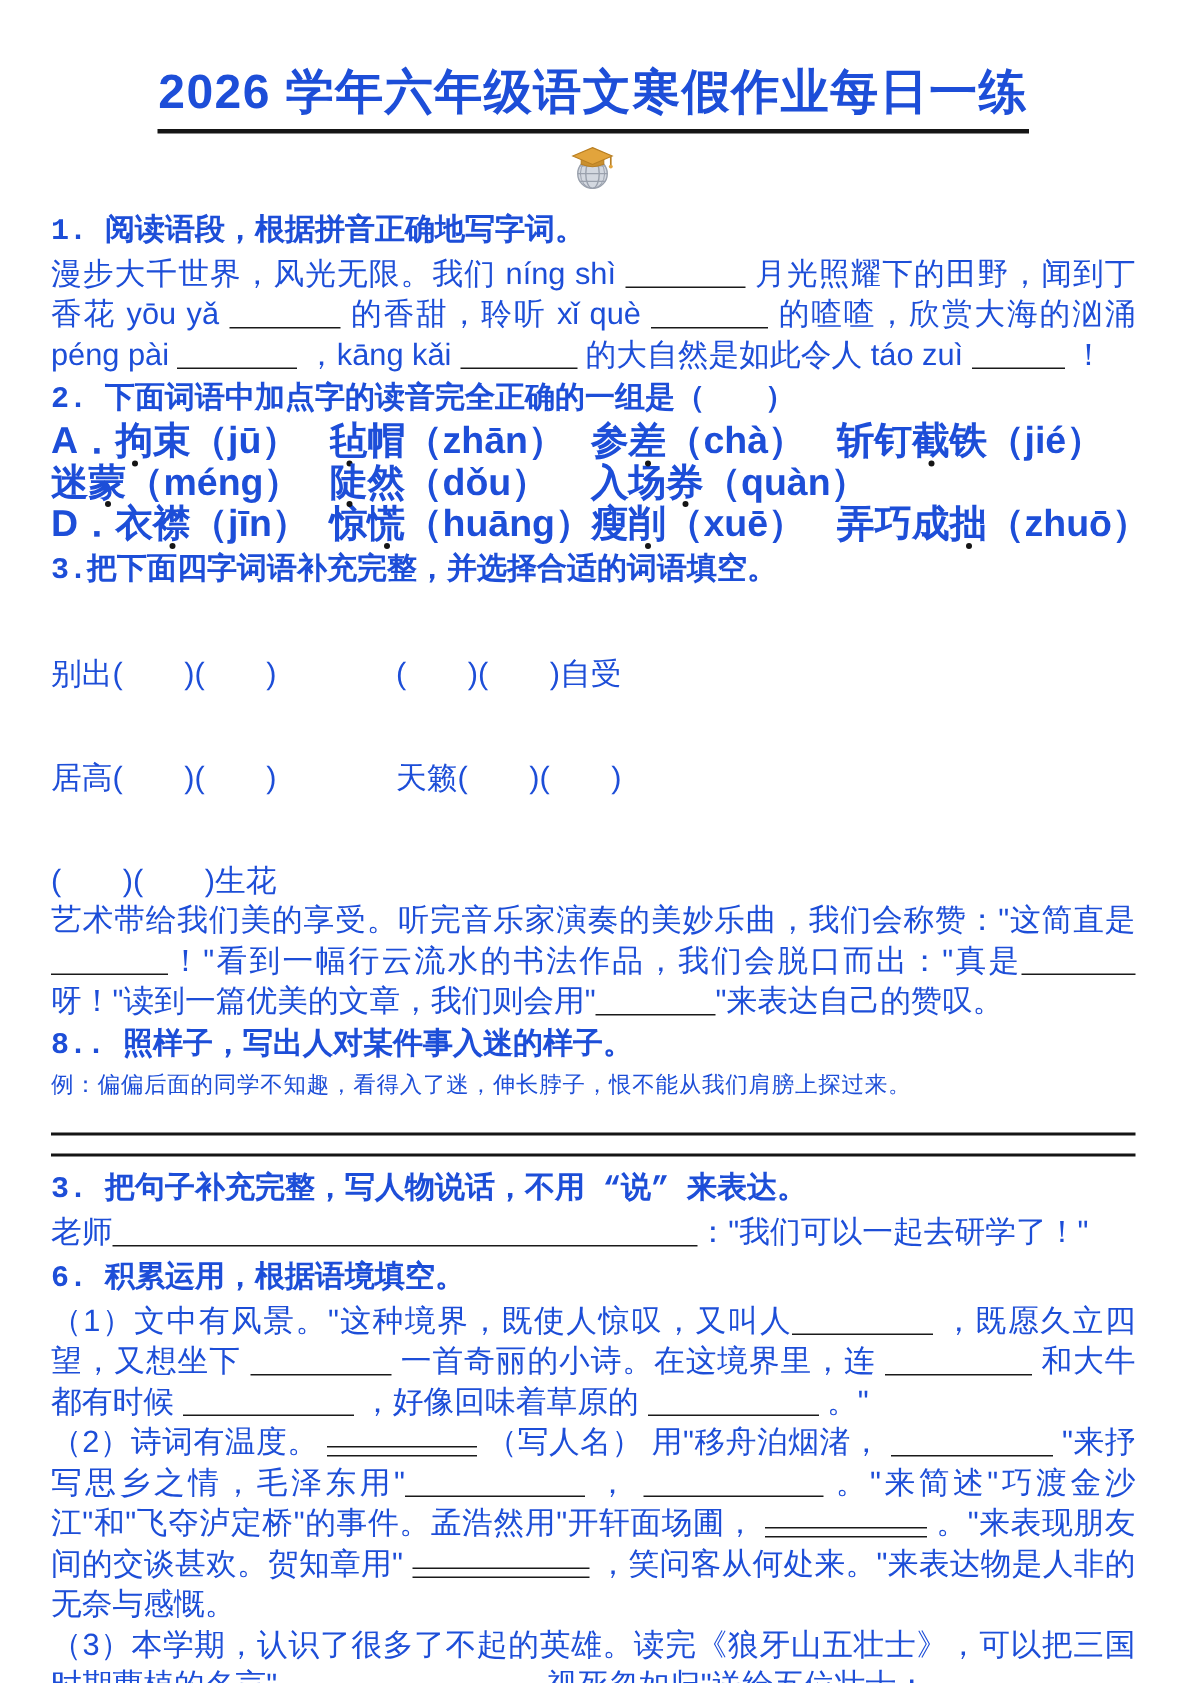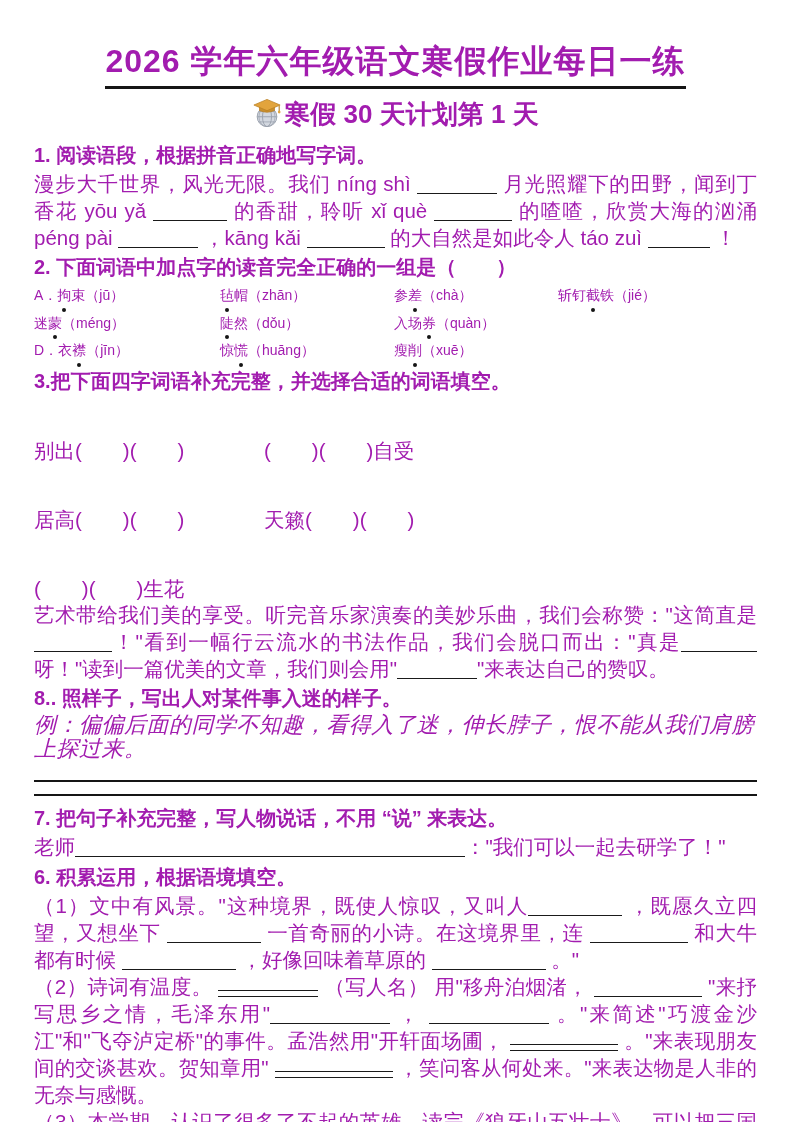--- a/index.html
+++ b/index.html
@@ -2,52 +2,52 @@
 <html lang="zh"><head>
 <meta charset="utf-8">
 <style>
   html,body{margin:0;padding:0;background:#ffffff;}
   .page{
     position:relative;
     width:793px;height:1122px;
     box-sizing:border-box;
     padding:40px 36px 0 34px;
     background:#ffffff;
-    color:#a21caf;
+    color:#1d4ed8;
     font-family:"Liberation Sans","DejaVu Sans",sans-serif;
     overflow:hidden;
   }
   .title-wrap{text-align:center;margin:0 0 8px;}
   .doc-title{
     display:inline-block;
     font-size:32px;font-weight:bold;letter-spacing:1px;
     border-bottom:3px solid #151515;padding-bottom:2px;
   }
   .subtitle-wrap{text-align:center;margin:0 0 8px;font-size:26px;font-weight:bold;}
   .cap-icon{display:inline-block;vertical-align:-5px;margin-right:2px;}
   .qh{
-    font-family:Liberation Sans, sans-serif;
+    font-family:Liberation Mono, monospace;
     font-weight:bold;font-size:20px;line-height:25px;margin:4px 0 2px;
   }
   .body-par{
     font-size:20.5px;line-height:27px;margin:0;
     text-align:justify;
   }
   .opt-row{
     display:grid;grid-template-columns:186px 174px 164px 1fr;
-    font-size:14px;line-height:27.5px;
+    font-size:25px;line-height:27.5px;font-weight:bold;
   }
   .opt-cell{white-space:nowrap;}
   .idiom-row{
     display:grid;grid-template-columns:230px 1fr;
     font-size:20.5px;line-height:25px;margin-top:44px;
   }
   .example{
     font-family:"Liberation Serif","DejaVu Serif",serif;
-    font-size:22px;line-height:24px;margin:2px 0 4px;letter-spacing:0.5px;font-style:italic;
+    font-size:15px;line-height:24px;margin:2px 0 4px;letter-spacing:0.5px;
   }
   .ans-line{height:13px;border-bottom:2px solid #151515;}
   .ans-line + .ans-line{height:12px;}
   .ans-block{margin:6px 0 10px;}
   .bl{
     display:inline-block;height:13px;
     border-bottom:1.5px solid #1a1a1a;vertical-align:-3px;
   }
   .bl.dbl{height:5px;border-top:1.5px solid #1a1a1a;vertical-align:-3px;}
   .dc{position:relative;display:inline-block;}
@@ -74,21 +74,21 @@
         <ellipse cx="16" cy="20" rx="4.8" ry="10.5" fill="none" stroke="#9aa1ad" stroke-width="1"></ellipse>
         <ellipse cx="16" cy="20" rx="8.6" ry="10.5" fill="none" stroke="#9aa1ad" stroke-width="0.7"></ellipse>
         <line x1="5.5" y1="20" x2="26.5" y2="20" stroke="#9aa1ad" stroke-width="1"></line>
         <line x1="7" y1="14.5" x2="25" y2="14.5" stroke="#9aa1ad" stroke-width="0.8"></line>
         <line x1="7" y1="25.5" x2="25" y2="25.5" stroke="#9aa1ad" stroke-width="0.8"></line>
         <path d="M8 8.8 v4.6 q8 3.4 16 0 v-4.6 z" fill="#c98f2e" stroke="#b97f22" stroke-width="0.8"></path>
         <polygon points="16,1.5 30,7.5 16,13.5 2,7.5" fill="#e2a43c" stroke="#b97f22" stroke-width="0.8"></polygon>
         <line x1="29" y1="8" x2="29" y2="14" stroke="#b97f22" stroke-width="1.2"></line>
         <circle cx="29" cy="15" r="1.4" fill="#e2a43c"></circle>
       </svg>
-    </span><span>寒假 30 天计划第 1 天</span>
+    </span>
   </div>
 
   <div class="sec">
     <div class="qh">1. 阅读语段，根据拼音正确地写字词。</div>
     <p class="body-par">漫步大千世界，风光无限。我们 níng shì <span class="bl" style="width: 80px;"></span> 月光照耀下的田野，闻到丁香花 yōu yǎ <span class="bl" style="width: 74px;"></span> 的香甜，聆听 xǐ què <span class="bl" style="width: 78px;"></span> 的喳喳，欣赏大海的汹涌 péng pài <span class="bl" style="width: 80px;"></span> ，kāng  kǎi <span class="bl" style="width: 78px;"></span> 的大自然是如此令人 táo zuì <span class="bl" style="width: 62px;"></span> ！</p>
   </div>
 
   <div class="sec">
     <div class="qh">2. 下面词语中加点字的读音完全正确的一组是（　　）</div>
     <div>
@@ -100,20 +100,21 @@
         </div>
         <div class="opt-row">
           <span class="opt-cell">迷<span class="dc">蒙</span>（méng）</span>
           <span class="opt-cell"><span class="dc">陡</span>然（dǒu）</span>
           <span class="opt-cell">入场<span class="dc">券</span>（quàn）</span>
         </div>
         <div class="opt-row">
           <span class="opt-cell">D．衣<span class="dc">襟</span>（jīn）</span>
           <span class="opt-cell">惊<span class="dc">慌</span>（huāng）</span>
           <span class="opt-cell">瘦<span class="dc">削</span>（xuē）</span>
+          <span class="opt-cell">弄巧成<span class="dc">拙</span>（zhuō）</span>
         </div>
       </div>
   </div>
 
   <div class="sec">
     <div class="qh">3.把下面四字词语补充完整，并选择合适的词语填空。</div>
     <div>
         <div class="idiom-row">
           <span>别出(　　)(　　)</span>
           <span>(　　)(　　)自受</span>
@@ -132,21 +133,21 @@
   <div class="sec">
     <div class="qh">8.. 照样子，写出人对某件事入迷的样子。</div>
     <div class="example">例：偏偏后面的同学不知趣，看得入了迷，伸长脖子，恨不能从我们肩膀上探过来。</div>
     <div class="ans-block">
       <div class="ans-line"></div>
       <div class="ans-line"></div>
     </div>
   </div>
 
   <div class="sec">
-    <div class="qh">7. 把句子补充完整，写人物说话，不用 “说” 来表达。</div>
+    <div class="qh">3. 把句子补充完整，写人物说话，不用 “说” 来表达。</div>
     <p class="q5-line">老师<span class="bl" style="width: 390px;"></span>："我们可以一起去研学了！"</p>
   </div>
 
   <div class="sec">
     <div class="qh">6. 积累运用，根据语境填空。</div>
     <p class="body-par">（1）文中有风景。"这种境界，既使人惊叹，又叫人<span class="bl" style="width: 94px;"></span> ，既愿久立四望，又想坐下 <span class="bl" style="width: 94px;"></span> 一首奇丽的小诗。在这境界里，连 <span class="bl" style="width: 98px;"></span> 和大牛都有时候 <span class="bl" style="width: 114px;"></span> ，好像回味着草原的 <span class="bl" style="width: 114px;"></span> 。"</p>
     <p class="body-par">（2）诗词有温度。 <span class="bl dbl" style="width: 100px;"></span> （写人名）  用"移舟泊烟渚， <span class="bl" style="width: 108px;"></span> "来抒写思乡之情，毛泽东用"<span class="bl" style="width: 120px;"></span> ， <span class="bl" style="width: 120px;"></span> 。"来简述"巧渡金沙江"和"飞夺泸定桥"的事件。孟浩然用"开轩面场圃， <span class="bl dbl" style="width: 108px;"></span> 。"来表现朋友间的交谈甚欢。贺知章用" <span class="bl dbl" style="width: 118px;"></span> ，笑问客从何处来。"来表达物是人非的无奈与感慨。</p>
     <p class="body-par">（3）本学期，认识了很多了不起的英雄。读完《狼牙山五壮士》，可以把三国时期曹植的名言"<span class="bl dbl" style="width: 148px;"></span> ， 视死忽如归"送给五位壮士；<br>"<span class="bl dbl" style="width: 124px;"></span> ， <span class="bl dbl" style="width: 134px;"></span> ， 不可以尺寸与人"是抗金名臣李纲的民族气概； 读完《灯光》，可以引用陆游的名言"位卑<span class="bl" style="width: 124px;"></span> "赞颂郝副营长； 读完《春日》，从"胜日寻芳泗水滨， <span class="bl dbl" style="width: 124px;"></span> "可以感受到诗人于乱世中追求圣人之道的美好愿望。</p>
   </div>
 

